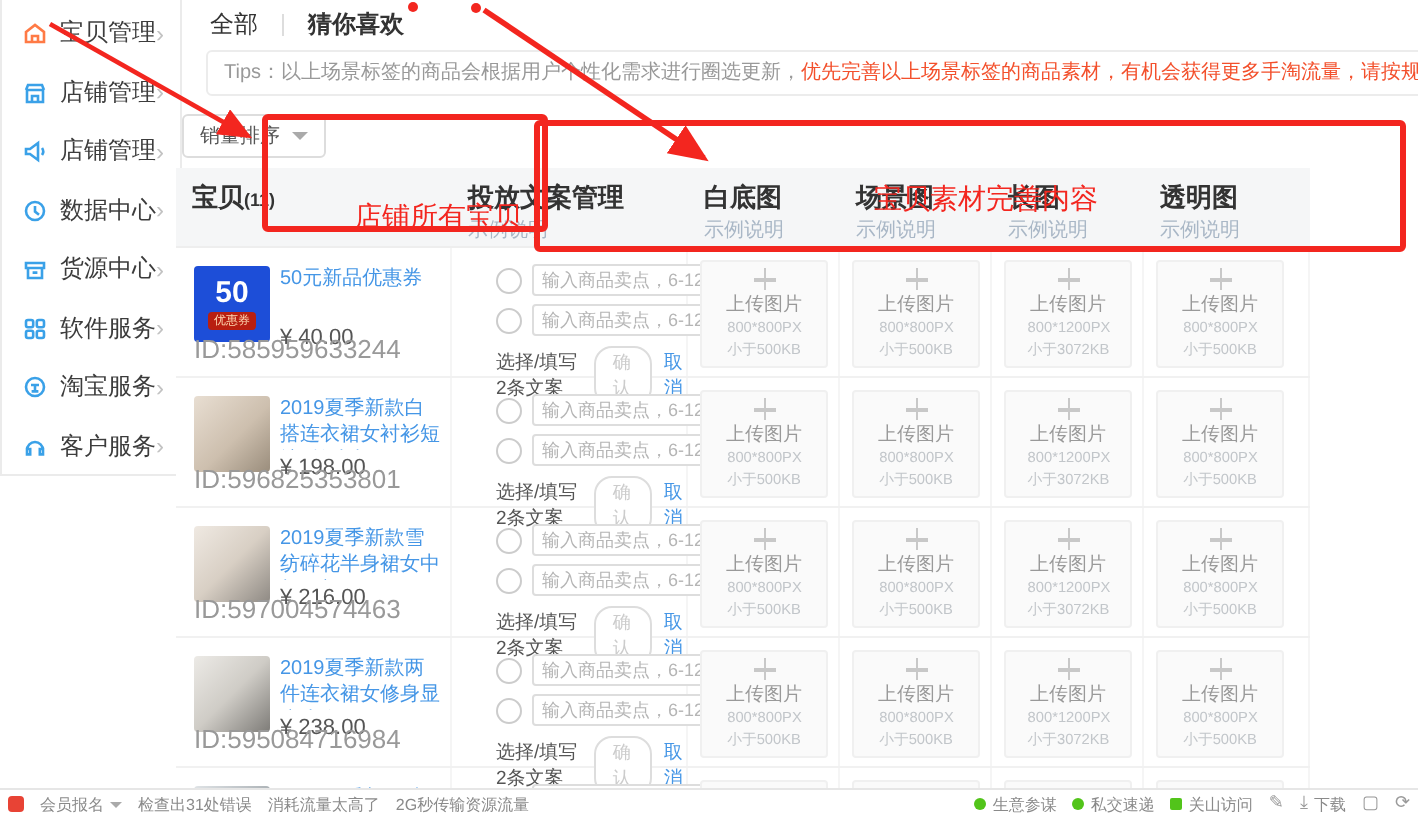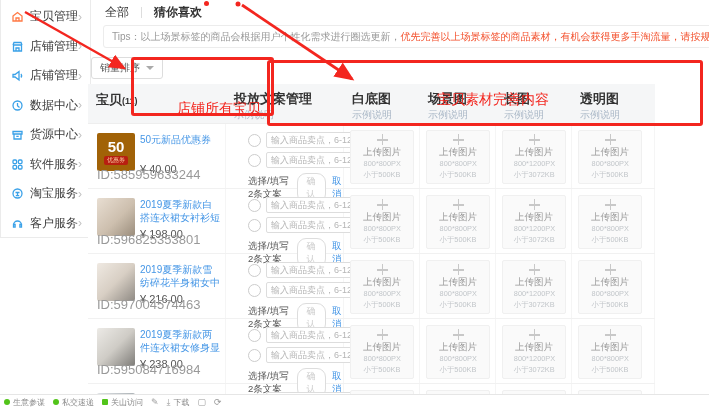--- a/index.html
+++ b/index.html
@@ -46,21 +46,21 @@
   .hcount{font-size:9px;font-weight:bold;color:#333;}
   .hsub{font-size:10px;color:#a9b7c6;margin-top:0;cursor:pointer;}
   .c0{width:138px;} .c1{width:118px;} .c2,.c3,.c4{width:76px;} .c5{width:83px;}
   .trow{display:flex;border-bottom:1px solid #f1f1f1;height:65px;box-sizing:border-box;background:#fff;}
   .tcell{box-sizing:border-box;border-right:1px solid #f5f5f5;position:relative;}
   
   .pcell{padding:9px 4px 0 9px;}
   .pwrap{display:flex;}
   .thumb{width:38px;height:38px;border-radius:2px;flex:none;}
   .coupon{background:linear-gradient(180deg,#f53d2d,#e23). ;}
-  .coupon{background:#a16207;display:flex;flex-direction:column;align-items:center;justify-content:center;}
+  .coupon{background:#1d4ed8;display:flex;flex-direction:column;align-items:center;justify-content:center;}
   .coupon .c-big{color:#fff;font-size:15px;font-weight:bold;line-height:15px;}
   .coupon .c-rib{margin-top:2px;background:#b81f10;color:#ffd9b0;font-size:6px;padding:0 3px;border-radius:2px;}
   .ph2{background:linear-gradient(135deg,#e8ded2 0%,#cdbfae 55%,#9a8d7c 100%);}
   .ph3{background:linear-gradient(135deg,#efe9e2 0%,#d8cfc4 50%,#8f8a84 100%);}
   .ph4{background:linear-gradient(135deg,#eceae6 0%,#cfccc6 50%,#7e7c78 100%);}
   .ph5{background:linear-gradient(135deg,#dfe3e6 0%,#aeb4b8 50%,#585d61 100%);}
   .pinfo{margin-left:5px;width:80px;}
   .ptitle{font-size:10px;line-height:1.3;color:#4596e6;cursor:pointer;height:27px;overflow:hidden;}
   .pprice{font-size:11px;color:#555;margin-top:3px;}
   .pid{position:absolute;left:9px;bottom:6px;font-size:13px;color:#999;}
@@ -527,20 +527,36 @@
     <marker id="ah" markerWidth="8" markerHeight="8" refX="6" refY="3" orient="auto">
       <path d="M0,0 L7,3 L0,6 Z" fill="#f3261f"></path>
     </marker>
   </defs>
   <line x1="25" y1="12" x2="124" y2="68" stroke="#f3261f" stroke-width="2.4" marker-end="url(#ah)"></line>
   <line x1="242" y1="5" x2="352" y2="79" stroke="#f3261f" stroke-width="2.8" marker-end="url(#ah)"></line>
   <circle cx="238" cy="4" r="2.5" fill="#f3261f"></circle>
 </svg>
 
 <div class="statusbar">
+  <div class="sb-left">
+    <span class="sb-logo"></span>
+    <span class="sb-item">
+        <span>会员报名</span>
+        <span class="sb-caret"></span>
+      </span>
+    <span class="sb-item">
+        <span>检查出31处错误</span>
+      </span>
+    <span class="sb-item">
+        <span>消耗流量太高了</span>
+      </span>
+    <span class="sb-item">
+        <span>2G秒传输资源流量</span>
+      </span>
+  </div>
   <div class="sb-right">
     <span class="sb-item">
         <span class="gdot"></span>
         <span>生意参谋</span>
       </span>
     <span class="sb-item">
         <span class="gdot"></span>
         <span>私交速递</span>
       </span>
     <span class="sb-item">

